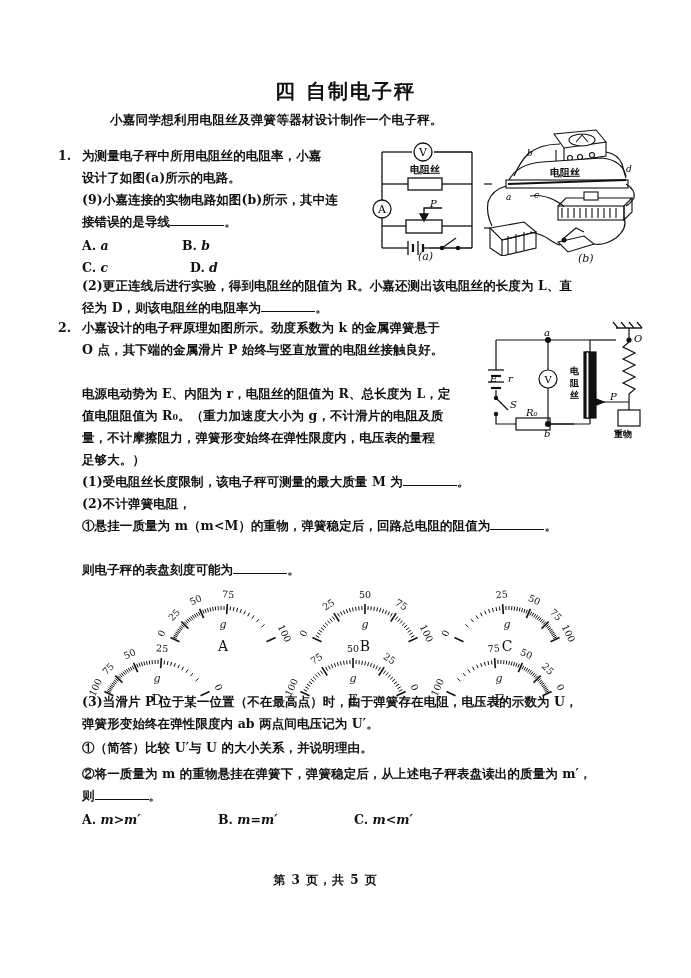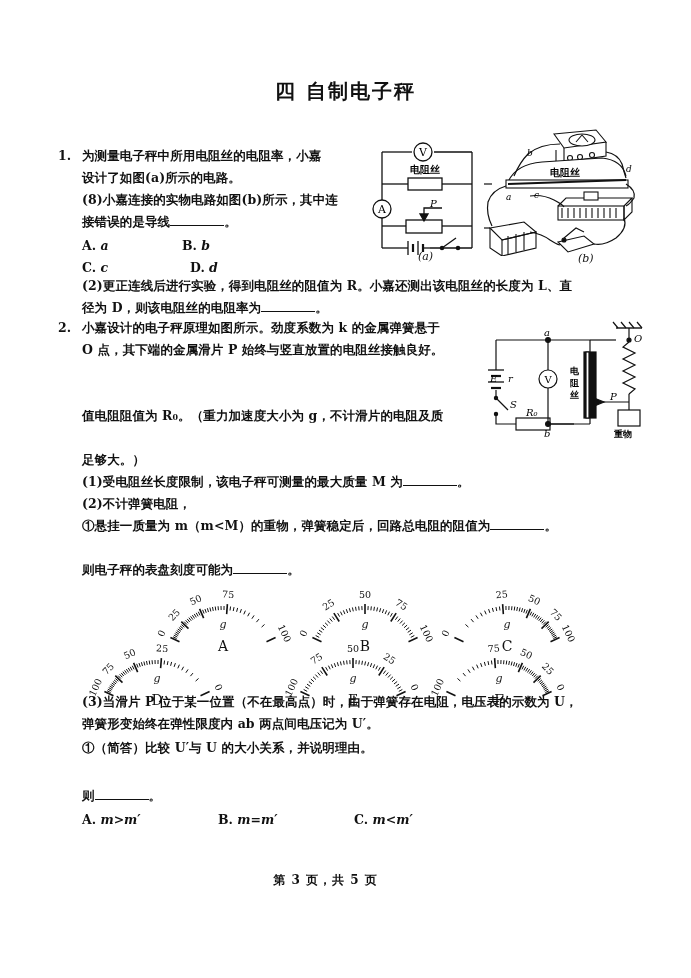--- a/index.html
+++ b/index.html
@@ -49,25 +49,26 @@
   .fig{position:absolute;}
   .fig svg{display:block;}
   svg text{font-family:"DejaVu Serif","Liberation Serif",serif;}
 </style>
 </head>
 <body>
 
 <div class="page">
 
   <div class="title">四  自制电子秤</div>
+  <div class="lead">小嘉同学想利用电阻丝及弹簧等器材设计制作一个电子秤。</div>
 
   <div class="qnum" style="left:58px;top:148px;">1.</div>
   <div class="ln" style="left:82px;top:148px;">为测量电子秤中所用电阻丝的电阻率，小嘉</div>
   <div class="ln" style="left:82px;top:170px;">设计了如图(a)所示的电路。</div>
-  <div class="ln" style="left:82px;top:192px;">(8)小嘉连接的实物电路如图(b)所示，其中连</div>
+  <div class="ln" style="left:82px;top:192px;">(9)小嘉连接的实物电路如图(b)所示，其中连</div>
   <div class="ln" style="left:82px;top:214px;">
     <span>接错误的是导线</span><span class="blank"></span><span>。</span>
   </div>
 
   <div class="opt" style="left:82px;top:238px;">
     <span>A.</span>
     <i class="v">a</i>
   </div>
   <div class="opt" style="left:182px;top:238px;">
     <span>B.</span>
@@ -185,21 +186,23 @@
       <text x="22" y="72" font-size="9" font-style="italic">a</text>
       <text x="50" y="70" font-size="9" font-style="italic">c</text>
       <text x="142" y="44" font-size="9" font-style="italic">d</text>
     </svg>
   </div>
   <div class="figcap" style="left:578px;top:252px;">(b)</div>
 
   <div class="qnum" style="left:58px;top:320px;">2.</div>
   <div class="ln" style="left:82px;top:320px;">小嘉设计的电子秤原理如图所示。劲度系数为 k 的金属弹簧悬于</div>
   <div class="ln" style="left:82px;top:342px;">O 点，其下端的金属滑片 P 始终与竖直放置的电阻丝接触良好。</div>
+  <div class="ln" style="left:82px;top:386px;">电源电动势为 E、内阻为 r，电阻丝的阻值为 R、总长度为 L，定</div>
   <div class="ln" style="left:82px;top:408px;">值电阻阻值为 R₀。（重力加速度大小为 g，不计滑片的电阻及质</div>
+  <div class="ln" style="left:82px;top:430px;">量，不计摩擦阻力，弹簧形变始终在弹性限度内，电压表的量程</div>
   <div class="ln" style="left:82px;top:452px;">足够大。）</div>
 
   <div class="ln" style="left:82px;top:474px;">
     <span>(1)受电阻丝长度限制，该电子秤可测量的最大质量 M 为</span><span class="blank"></span><span>。</span>
   </div>
   <div class="ln" style="left:82px;top:496px;">(2)不计弹簧电阻，</div>
   <div class="ln" style="left:82px;top:518px;">
     <span>①悬挂一质量为 m（m&lt;M）的重物，弹簧稳定后，回路总电阻的阻值为</span><span class="blank"></span><span>。</span>
   </div>
   <div class="ln" style="left:82px;top:562px;">
@@ -585,20 +588,21 @@
         <text x="123.18" y="37.44" font-size="9.5" text-anchor="middle" dominant-baseline="middle" fill="#111" transform="rotate(405.98 123.18 37.44)">25</text>
         <text x="135.72" y="55.68" font-size="9.5" text-anchor="middle" dominant-baseline="middle" fill="#111" transform="rotate(425.00 135.72 55.68)">0</text>
       </svg>
     <div class="unit">g</div>
     <div class="dlabel">F</div>
   </div>
 
   <div class="ln" style="left:82px;top:694px;">(3)当滑片 P 位于某一位置（不在最高点）时，由于弹簧存在电阻，电压表的示数为 U，</div>
   <div class="ln" style="left:82px;top:716px;">弹簧形变始终在弹性限度内 ab 两点间电压记为 U′。</div>
   <div class="ln" style="left:82px;top:740px;">①（简答）比较 U′与 U 的大小关系，并说明理由。</div>
+  <div class="ln" style="left:82px;top:766px;">②将一质量为 m 的重物悬挂在弹簧下，弹簧稳定后，从上述电子秤表盘读出的质量为 m′，</div>
   <div class="ln" style="left:82px;top:788px;">
     <span>则</span><span class="blank"></span><span>。</span>
   </div>
 
   <div class="opt" style="left:82px;top:812px;">
     <span>A.</span>
     <i class="v">m&gt;m′</i>
   </div>
   <div class="opt" style="left:218px;top:812px;">
     <span>B.</span>

